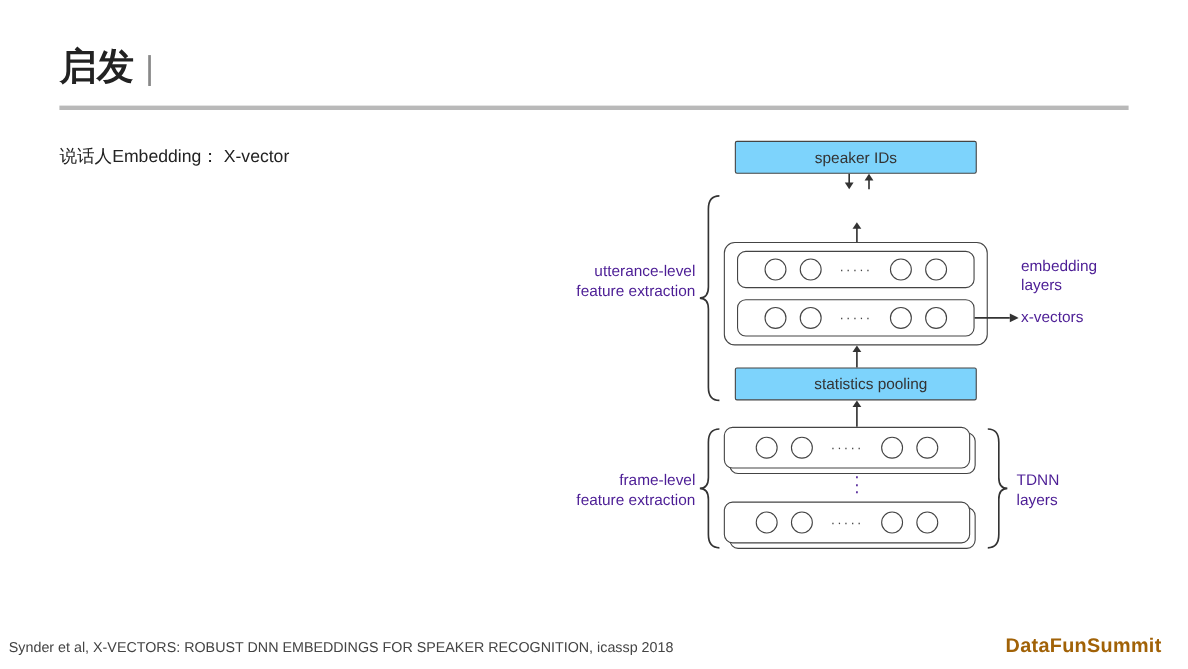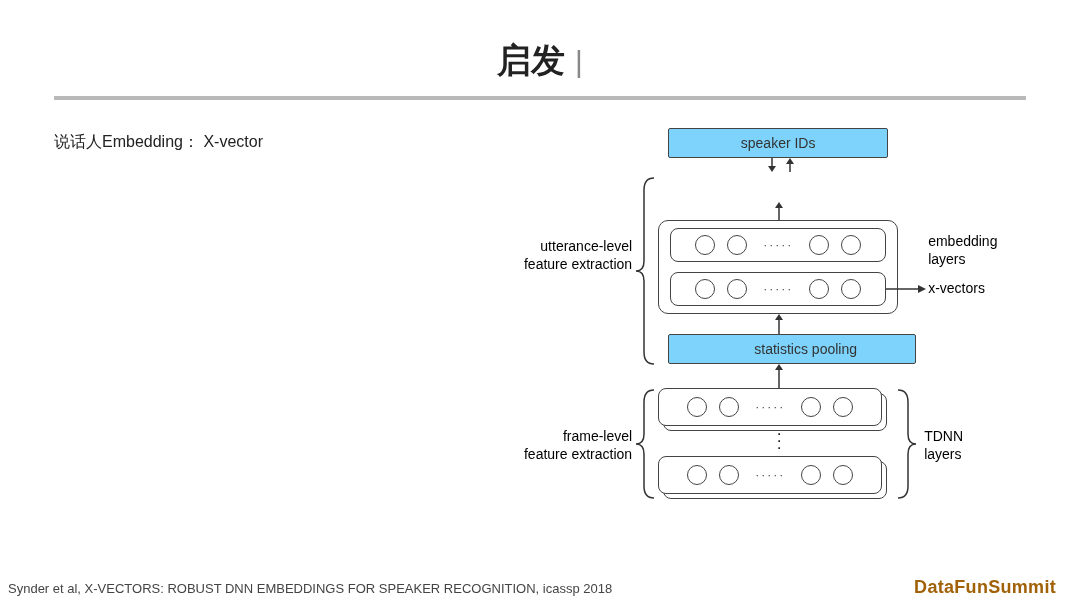--- a/index.html
+++ b/index.html
@@ -1,35 +1,35 @@
 <!DOCTYPE html>
 <html><head>
 <meta charset="utf-8">
 <style>
   * { box-sizing: border-box; margin: 0; padding: 0; }
   html, body { width: 1080px; height: 608px; font-family: "Microsoft YaHei", "PingFang SC", Arial, sans-serif; background: #fff; color: #222; position: relative; overflow: hidden; }
   .slide { width: 100%; height: 100%; padding: 38px 54px 0 54px; position: relative; }
-  .title-row { display: flex; align-items: baseline; gap: 10px; justify-content: center; }
+  .title-row { display: flex; align-items: baseline; gap: 10px; }
   .title-main { font-size: 34px; font-weight: 700; }
   .title-sep { font-size: 30px; font-weight: 400; color: #888; }
   .title-sub { font-size: 22px; font-weight: 600; }
   hr.rule { border: none; border-top: 4px solid #b9b9b9; margin-top: 12px; }
   .body { display: flex; margin-top: 28px; gap: 6px; }
   .left-col { width: 450px; padding-top: 4px; }
   .subtitle { font-size: 16px; font-weight: 500; margin-bottom: 80px; }
   ul.bullets { list-style: disc; padding-left: 32px; }
   ul.bullets li { font-size: 17px; line-height: 2.1; }
   .right-col { position: relative; width: 520px; height: 420px; font-size: 14px; color: #333; }
   .box { position: absolute; border: 1.5px solid #444; background: #7dd3fc; border-radius: 2px; display: flex; align-items: center; justify-content: center; }
   .nn-row { position: absolute; border: 1.5px solid #444; border-radius: 8px; background: #fff; display: flex; align-items: center; justify-content: center; gap: 12px; padding: 0 14px; }
   .nn-row .circ { width: 20px; height: 20px; border: 1.5px solid #444; border-radius: 50%; }
   .nn-row .dots { font-size: 12px; letter-spacing: 2px; color: #444; margin: 0 4px; }
   .stack-shadow { position: absolute; border: 1.5px solid #444; border-radius: 8px; background: #fff; }
   .nn-group { position: absolute; border: 1.5px solid #444; border-radius: 10px; background: #fff; }
-  .lbl { position: absolute; font-size: 14px; line-height: 1.25; text-align: right; color: #000000; }
+  .lbl { position: absolute; font-size: 14px; line-height: 1.25; text-align: right; color: #4c1d95; }
   .lbl.right { text-align: left; }
   .brace { position: absolute; }
   .brace svg { display: block; }
   .arrow { position: absolute; }
   .arrow svg { display: block; overflow: visible; }
   .footer { position: absolute; bottom: 12px; left: 8px; font-size: 13px; color: #444; }
   .brand { position: absolute; bottom: 10px; right: 24px; font-size: 18px; font-family: "Segoe UI", Arial, sans-serif; font-weight: 600; letter-spacing: 0.3px; color: #a16207; }
 </style>
 </head>
 <body>
@@ -112,21 +112,21 @@
         <span>feature extraction</span>
       </div>
 
       <div class="arrow" style="left:265px; top:186px;">
         <svg width="12" height="20">
             <line x1="6" y1="20" x2="6" y2="4" stroke="#333" stroke-width="1.5"></line>
             <polygon points="6,0 2,6 10,6" fill="#333"></polygon>
           </svg>
       </div>
 
-      <div class="box" style="left:160px; top:206px; width:248px; height:30px;padding-left:27px;">
+      <div class="box" style="left:160px; top:206px; width:220px; height:30px;padding-left:27px;">
         <span>statistics pooling</span>
       </div>
 
       <div class="arrow" style="left:265px; top:236px;">
         <svg width="12" height="24">
             <line x1="6" y1="24" x2="6" y2="4" stroke="#333" stroke-width="1.5"></line>
             <polygon points="6,0 2,6 10,6" fill="#333"></polygon>
           </svg>
       </div>
 

